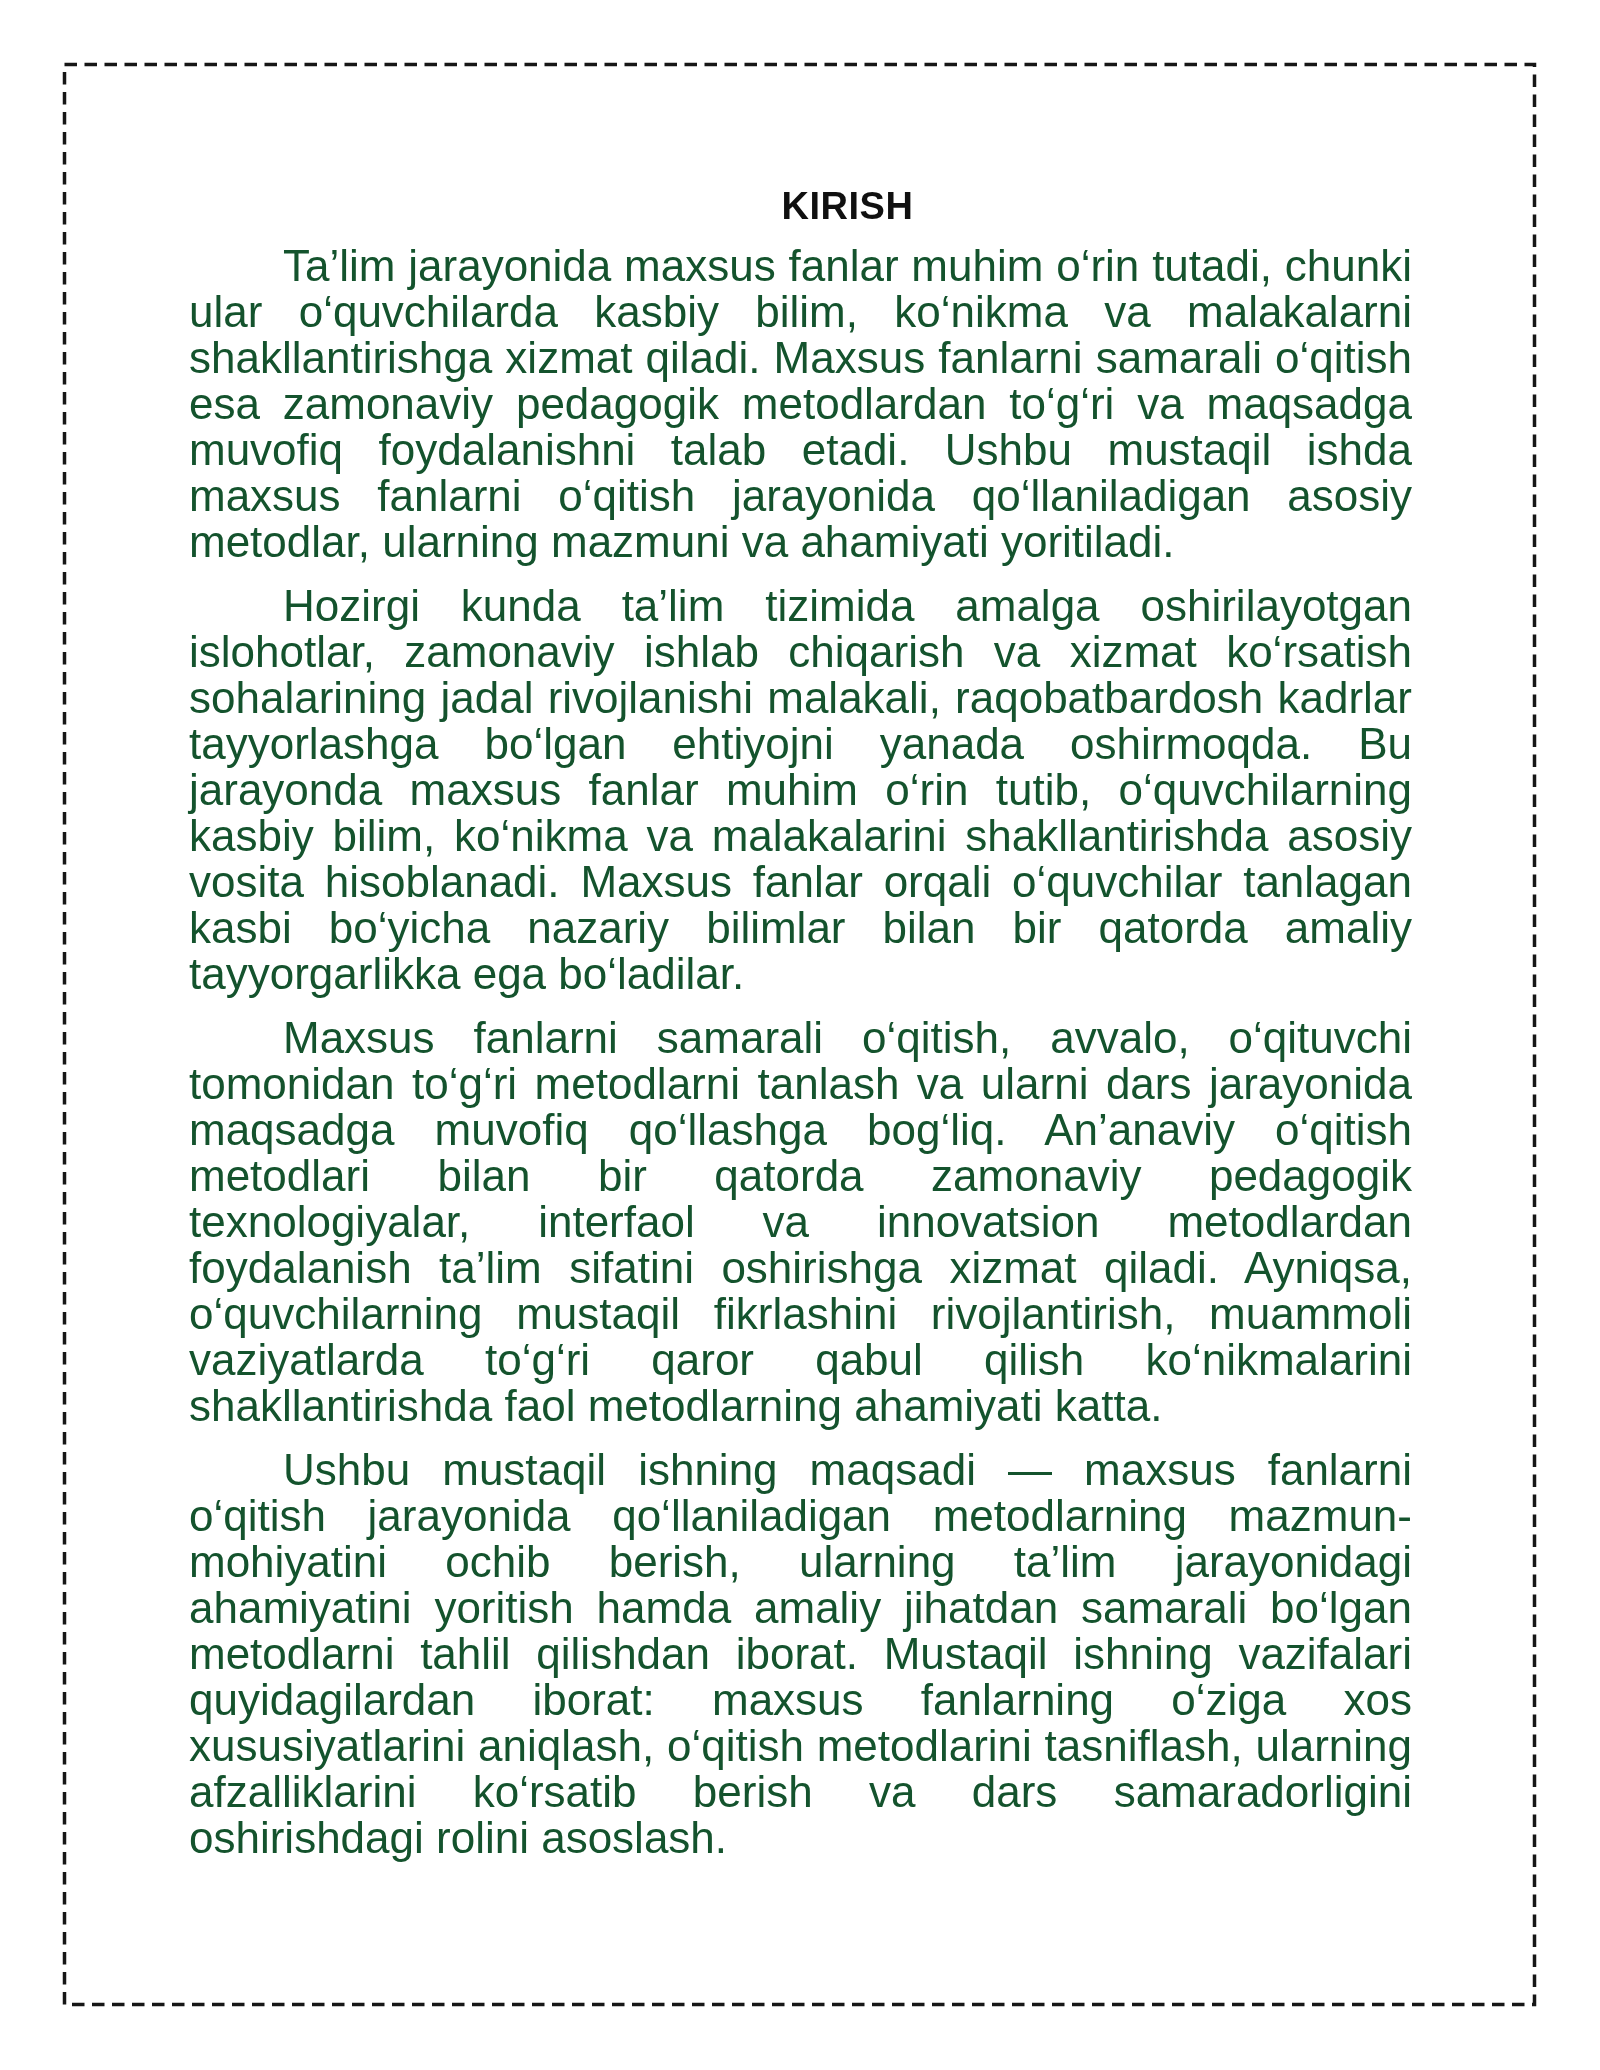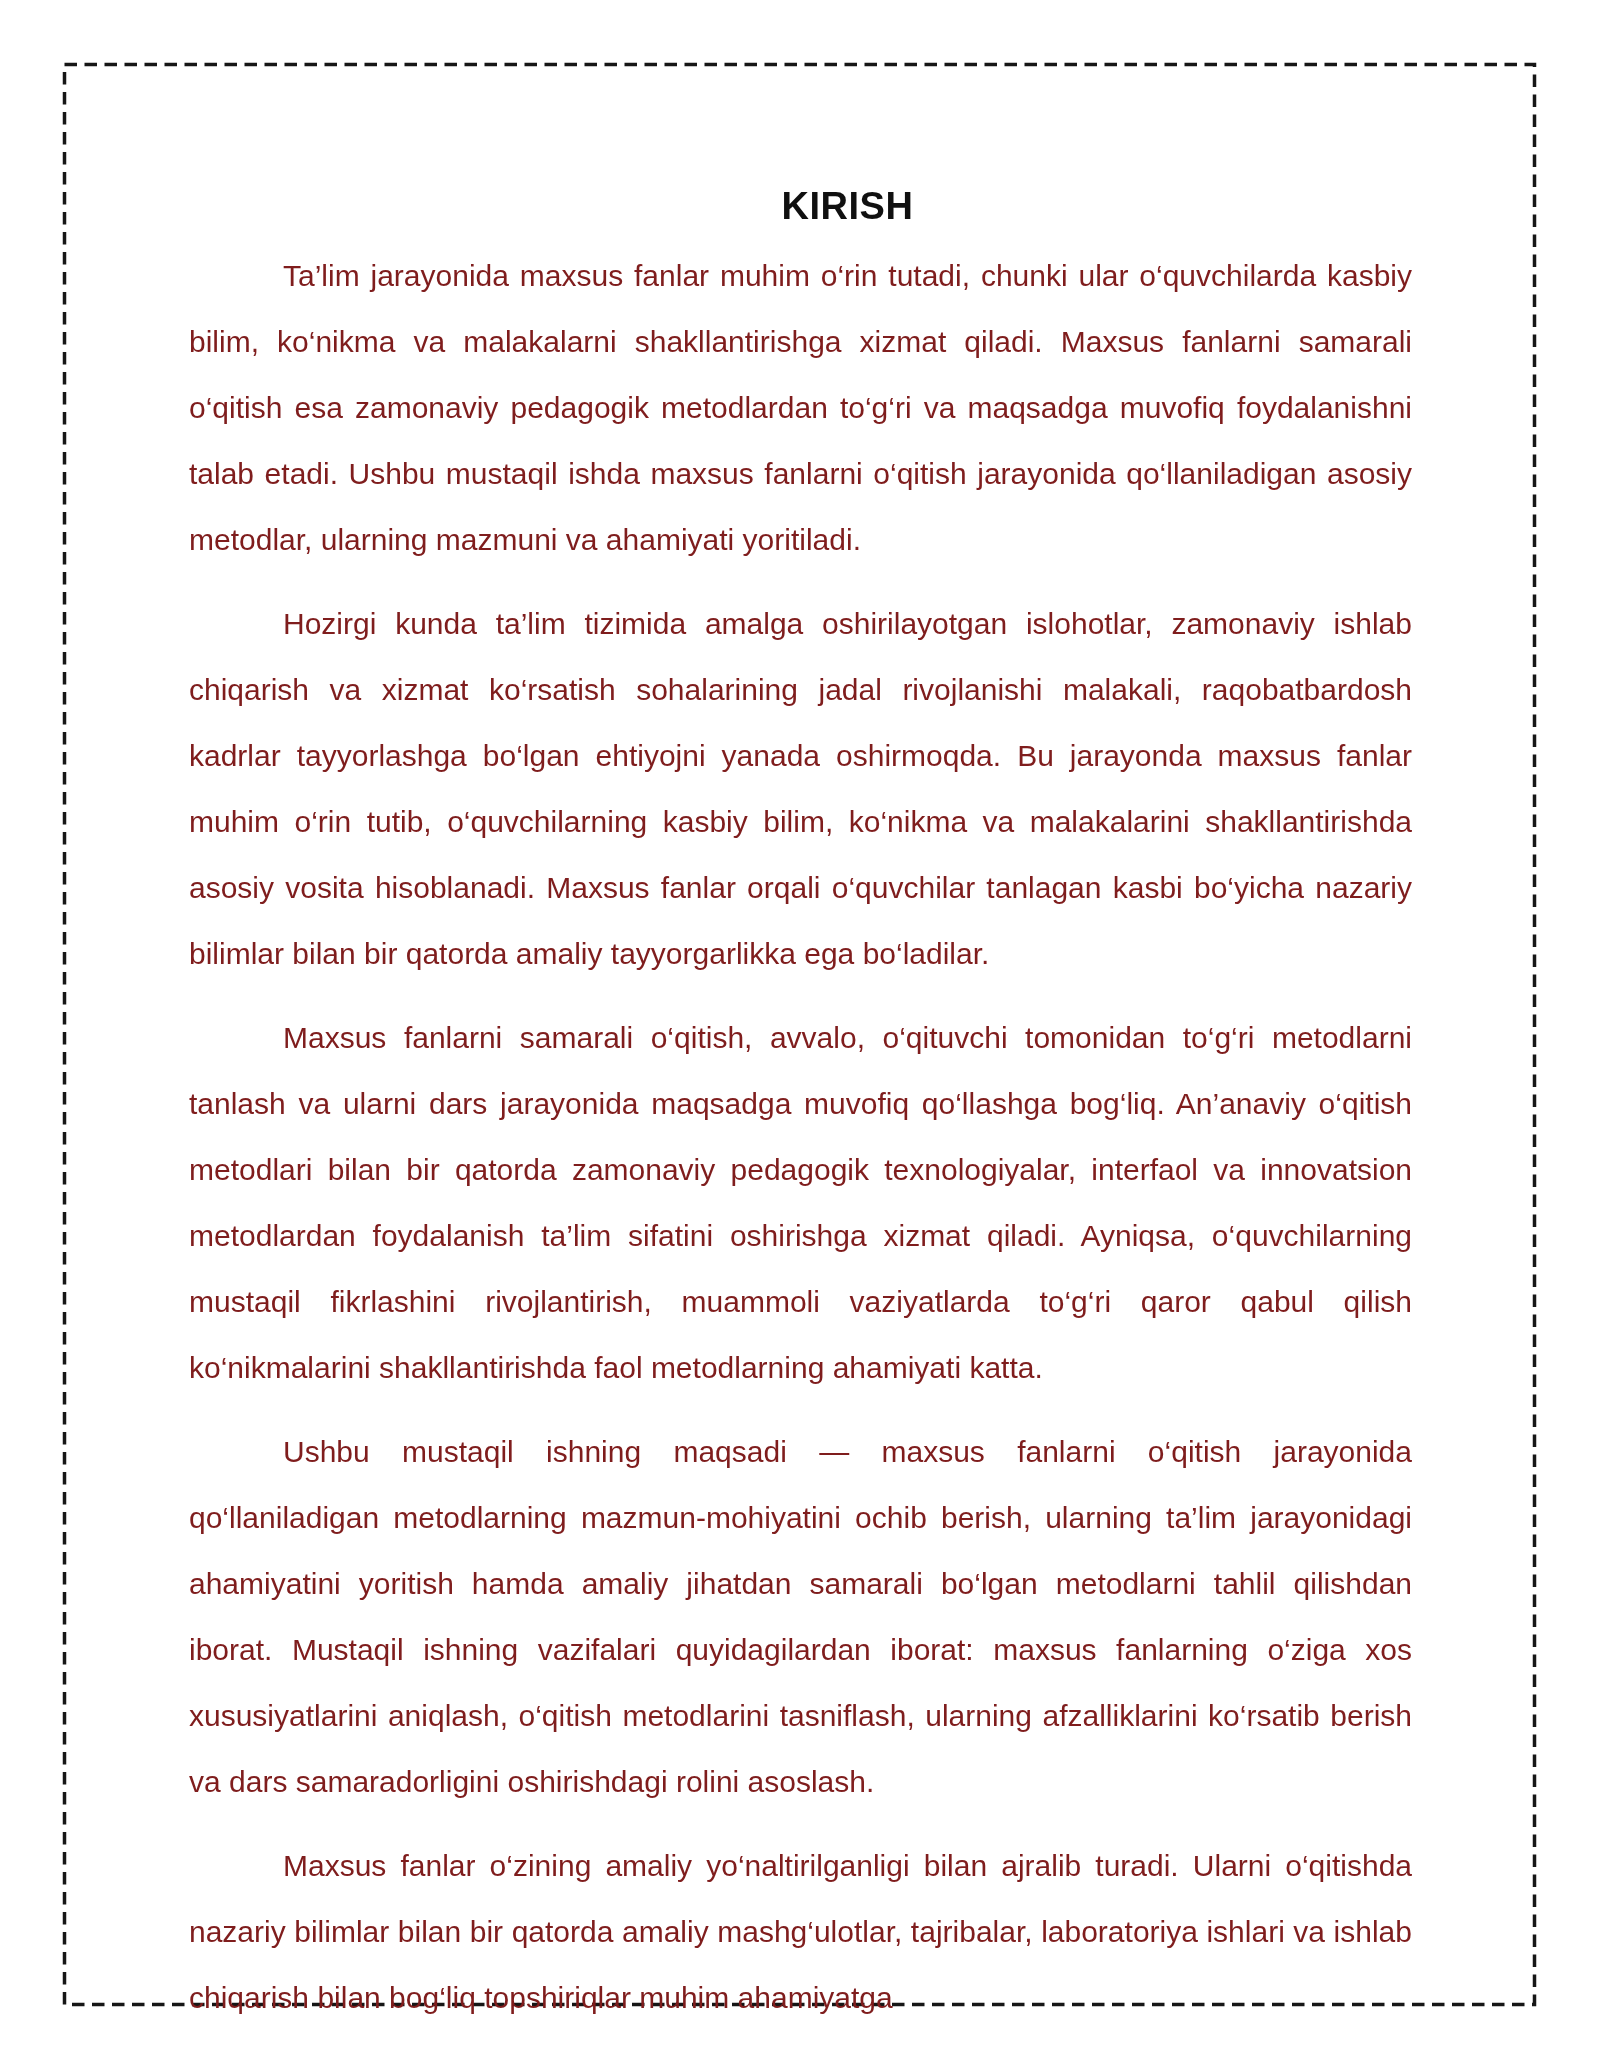--- a/index.html
+++ b/index.html
@@ -35,41 +35,40 @@
     padding-left: 94px;           
     text-align: center;
     font-size: 38px;
     font-weight: bold;
     line-height: 46px;
     letter-spacing: 0.5px;
     color: #101010;
   }
   .doc-paragraph {
     margin: 0 0 18px 0;
-    font-size: 30px;
-    line-height: 66px;
+    font-size: 44px;
+    line-height: 46px;
     text-align: justify;
     text-indent: 94px;
-    color: #7f1d1d;
+    color: #14532d;
   }
   .doc-paragraph:last-child {
     margin-bottom: 0;
   }
 </style>
 </head>
 <body>
 
 <div class="page">
 
   <svg class="page-border-svg" viewBox="0 0 1600 2070" xmlns="http://www.w3.org/2000/svg">
     <rect x="64.5" y="64.5" width="1470" height="1940" fill="none" stroke="#161616" stroke-width="3.5" stroke-dasharray="12.5 7.5"></rect>
   </svg>
 
   <div class="content">
     <h1 class="doc-title">KIRISH</h1>
     <p class="doc-paragraph">Ta’lim jarayonida maxsus fanlar muhim o‘rin tutadi, chunki ular o‘quvchilarda kasbiy bilim, ko‘nikma va malakalarni shakllantirishga xizmat qiladi. Maxsus fanlarni samarali o‘qitish esa zamonaviy pedagogik metodlardan to‘g‘ri va maqsadga muvofiq foydalanishni talab etadi. Ushbu mustaqil ishda maxsus fanlarni o‘qitish jarayonida qo‘llaniladigan asosiy metodlar, ularning mazmuni va ahamiyati yoritiladi.</p>
     <p class="doc-paragraph">Hozirgi kunda ta’lim tizimida amalga oshirilayotgan islohotlar, zamonaviy ishlab chiqarish va xizmat ko‘rsatish sohalarining jadal rivojlanishi malakali, raqobatbardosh kadrlar tayyorlashga bo‘lgan ehtiyojni yanada oshirmoqda. Bu jarayonda maxsus fanlar muhim o‘rin tutib, o‘quvchilarning kasbiy bilim, ko‘nikma va malakalarini shakllantirishda asosiy vosita hisoblanadi. Maxsus fanlar orqali o‘quvchilar tanlagan kasbi bo‘yicha nazariy bilimlar bilan bir qatorda amaliy tayyorgarlikka ega bo‘ladilar.</p>
     <p class="doc-paragraph">Maxsus fanlarni samarali o‘qitish, avvalo, o‘qituvchi tomonidan to‘g‘ri metodlarni tanlash va ularni dars jarayonida maqsadga muvofiq qo‘llashga bog‘liq. An’anaviy o‘qitish metodlari bilan bir qatorda zamonaviy pedagogik texnologiyalar, interfaol va innovatsion metodlardan foydalanish ta’lim sifatini oshirishga xizmat qiladi. Ayniqsa, o‘quvchilarning mustaqil fikrlashini rivojlantirish, muammoli vaziyatlarda to‘g‘ri qaror qabul qilish ko‘nikmalarini shakllantirishda faol metodlarning ahamiyati katta.</p>
     <p class="doc-paragraph">Ushbu mustaqil ishning maqsadi — maxsus fanlarni o‘qitish jarayonida qo‘llaniladigan metodlarning mazmun-mohiyatini ochib berish, ularning ta’lim jarayonidagi ahamiyatini yoritish hamda amaliy jihatdan samarali bo‘lgan metodlarni tahlil qilishdan iborat. Mustaqil ishning vazifalari quyidagilardan iborat: maxsus fanlarning o‘ziga xos xususiyatlarini aniqlash, o‘qitish metodlarini tasniflash, ularning afzalliklarini ko‘rsatib berish va dars samaradorligini oshirishdagi rolini asoslash.</p>
-    <p class="doc-paragraph">Maxsus fanlar o‘zining amaliy yo‘naltirilganligi bilan ajralib turadi. Ularni o‘qitishda nazariy bilimlar bilan bir qatorda amaliy mashg‘ulotlar, tajribalar, laboratoriya ishlari va ishlab chiqarish bilan bog‘liq topshiriqlar muhim ahamiyatga</p>
   </div>
 
 </div>
 
 </body></html>

